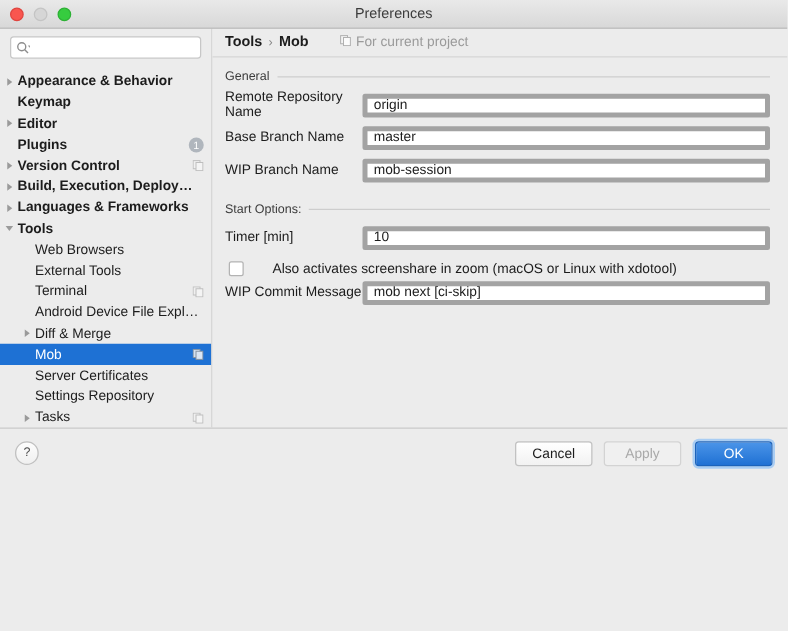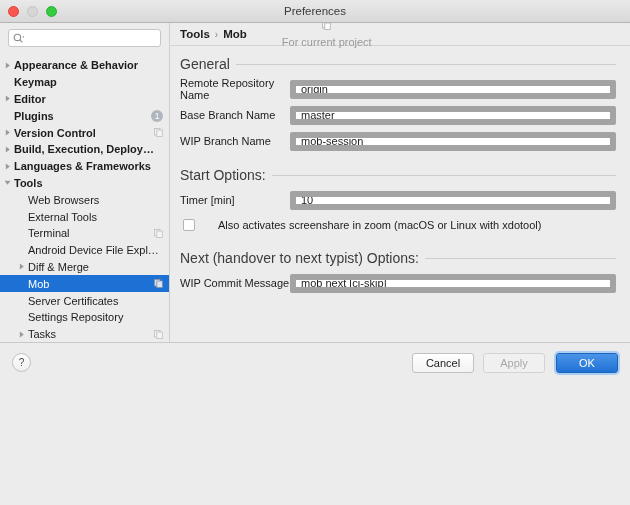--- a/index.html
+++ b/index.html
@@ -135,51 +135,50 @@
     padding: 0 0 0 10px;
     border-bottom: 1px solid #d5d5d5;
     background: #ececec;
     gap: 5px;
     font-size: 11.5px;
   }
   .crumb { font-weight: bold; color: #1c1c1c; }
   .crumb-sep { color: #8a8a8a; font-size: 10px; }
   .scope {
     display: flex; align-items: center; gap: 4px;
-    margin-left: 30px;
+    margin-left: 20px;
     color: #9a9a9a;
     font-size: 11px;
-    flex-direction: column;
   }
   .content { flex: 1 1 auto; padding: 8px 14px 0 10px; overflow: hidden; }
 
   .section-head {
     display: flex; align-items: center; gap: 6px;
     margin: 2px 0 7px 0;
     color: #3c3c3c;
-    font-size: 14px;
+    font-size: 10px;
   }
   .section-head .rule {
     flex: 1 1 auto; height: 1px; background: #cdcdcd;
   }
   .section-head.tight { margin-top: 16px; }
 
   .field-row {
     display: flex; align-items: center;
     height: 20px;
     margin-bottom: 6px;
   }
   .field-label {
     width: 110px; flex: 0 0 110px;
     font-size: 11px; color: #1c1c1c;
   }
   .field-input {
     flex: 1 1 auto;
     height: 19px;
-    border: 6px solid #a3a3a3;
+    border: 4px solid #a3a3a3;
     border-radius: 2px;
     background: #ffffff;
     font-family: "Liberation Sans", sans-serif;
     font-size: 11px;
     color: #1c1c1c;
     padding: 0 5px;
     box-sizing: border-box;
     outline: none;
     margin: 0;
   }
@@ -447,24 +446,20 @@
         </div>
         <div class="field-row">
           <span class="field-label">Timer [min]</span>
           <input class="field-input" type="text" value="10" style="">
         </div>
         <div class="check-row">
           <span class="cb"></span>
           <span class="check-label">Also activates screenshare in zoom (macOS or Linux with xdotool)</span>
         </div>
 
-        <div class="section-head tight">
-          <span>Next (handover to next typist) Options:</span>
-          <span class="rule"></span>
-        </div>
         <div class="field-row">
           <span class="field-label">WIP Commit Message</span>
           <input class="field-input" type="text" value="mob next [ci-skip]" style="">
         </div>
 
       </div>
     </div>
   </div>
 
   <div class="footer">

